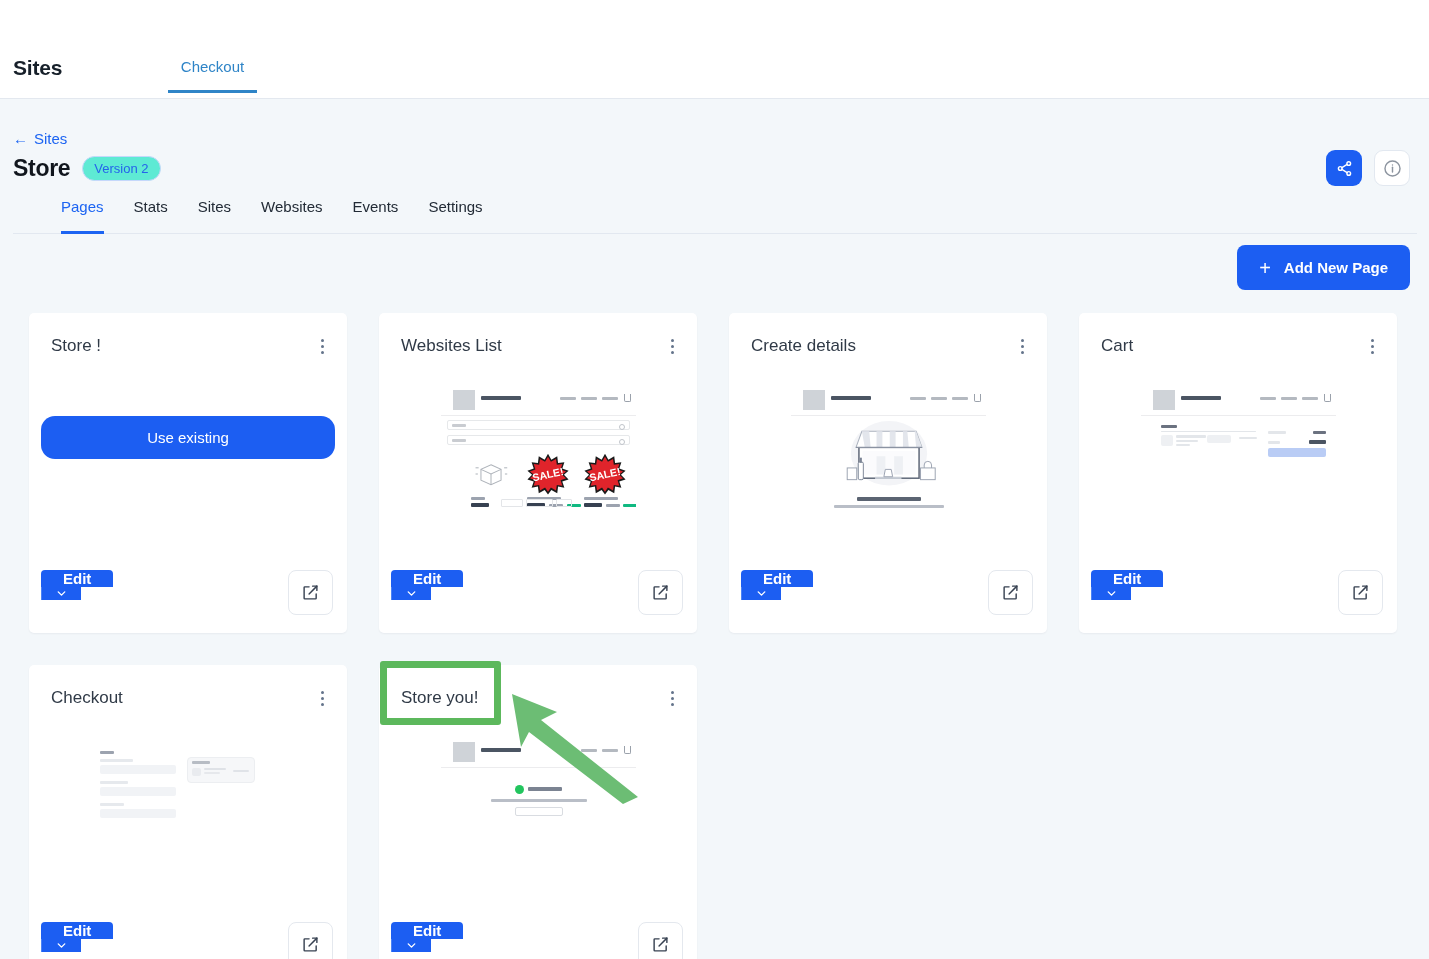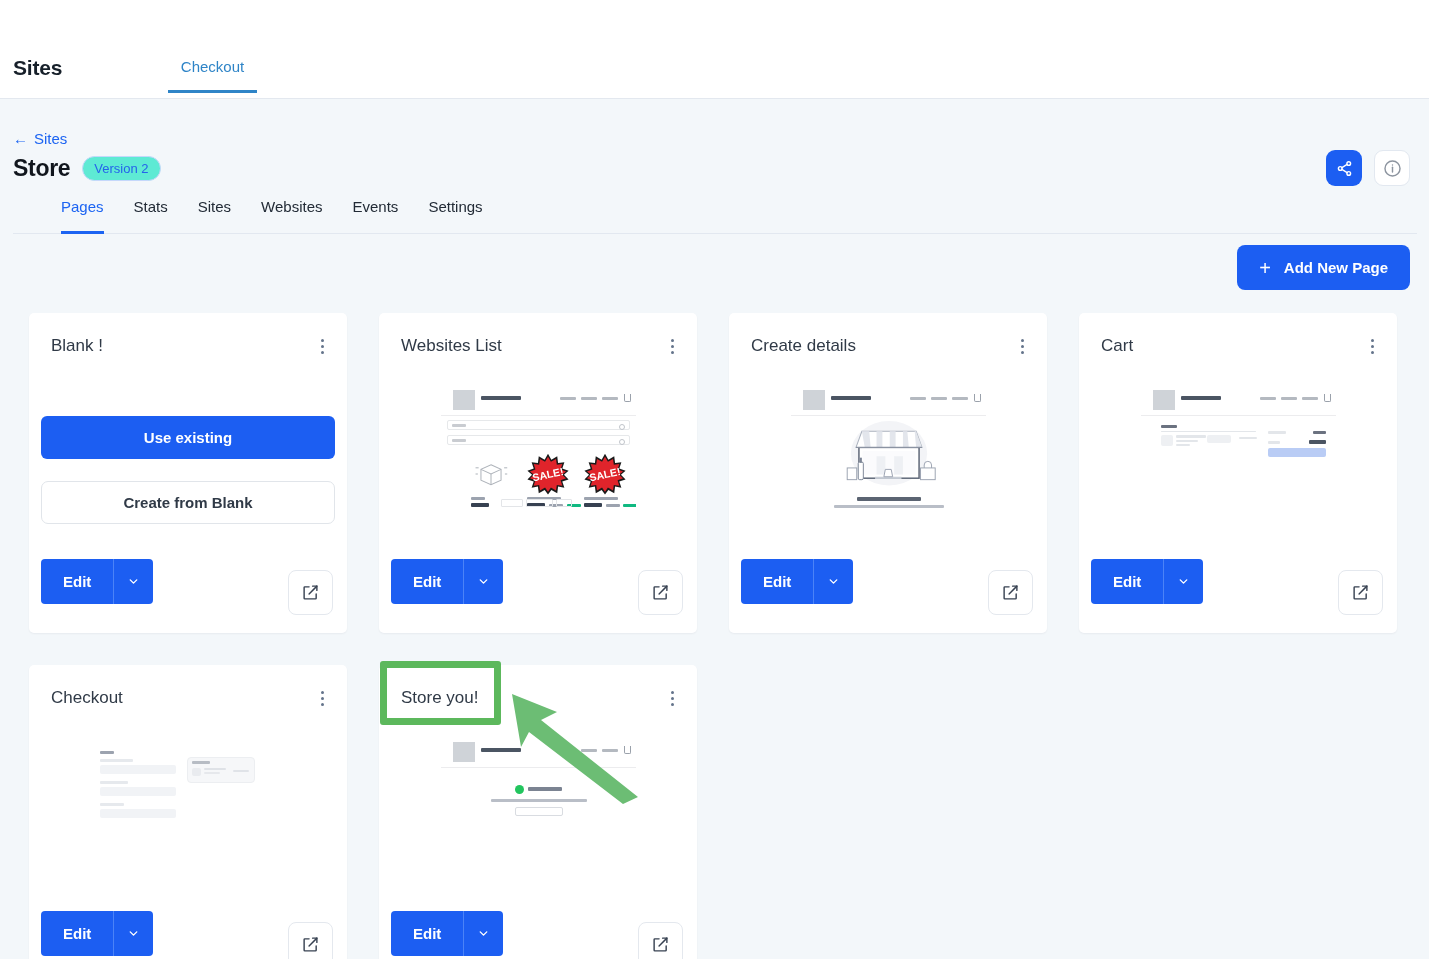--- a/index.html
+++ b/index.html
@@ -203,23 +203,23 @@
   .t-panel { position: absolute; background: #f6f7f9; border: 1px solid #eceef1; border-radius: 4px; }
 
   
   .storefront { position: absolute; left: 50%; top: 30px; transform: translateX(-50%); }
 
   
   .card-foot {
     position: absolute; left: 0; right: 0; bottom: 0; height: 88px;
   }
   .edit-group {
-    position: absolute; left: 12px; bottom: 29px;
+    position: absolute; left: 12px; bottom: 18px;
     display: flex; height: 45px;
-    border-radius: 4px; overflow: hidden;
+    border-radius: 4px; overflow: hidden; flex-direction: column;
   }
   .edit-btn {
     background: #1c5ef2; color: #fff; border: none;
     padding: 0 22px; font-size: 15px; font-weight: bold;
     cursor: pointer; font-family: "Liberation Sans", sans-serif;
   }
   .edit-caret {
     background: #1c5ef2; border: none; border-left: 1px solid #4b83f7;
     width: 40px; color: #fff; cursor: pointer;
     display: flex; align-items: center; justify-content: center;
@@ -229,21 +229,21 @@
     width: 45px; height: 45px;
     background: #fff; border: 1px solid #e4e8ee; border-radius: 8px;
     display: flex; align-items: center; justify-content: center;
     cursor: pointer;
   }
 
   
   .use-existing {
     position: absolute; left: 12px; right: 12px; top: 103px;
     height: 43px; background: #1c5ef2; color: #fff;
-    border: none; border-radius: 6px; font-size: 15px; font-weight: bold;
+    border: none; border-radius: 14px; font-size: 15px; font-weight: normal;
     cursor: pointer; font-family: "Liberation Sans", sans-serif;
   }
   .create-blank {
     position: absolute; left: 12px; right: 12px; top: 168px;
     height: 43px; background: #fff; color: #303a47;
     border: 1px solid #e1e5ea; border-radius: 7px; font-size: 15px; font-weight: bold;
     cursor: pointer; font-family: "Liberation Sans", sans-serif;
   }
 
   
@@ -314,29 +314,28 @@
   </div>
 
   <button class="add-page-btn">
     <span class="plus-icon">+</span>
     <span>Add New Page</span>
   </button>
 
   <div class="grid">
 
     <div class="card">
-      <div class="card-title">Blank !</div>
+      <div class="card-title">Store !</div>
       <div class="kebab">
           <span></span>
           <span></span>
           <span></span>
         </div>
 
       <button class="use-existing">Use existing</button>
-      <button class="create-blank">Create from Blank</button>
 
       <div class="card-foot">
         <div class="edit-group">
           <button class="edit-btn">Edit</button>
           <button class="edit-caret">
             <svg width="13" height="13" viewBox="0 0 24 24" fill="none" stroke="#fff" stroke-width="2.6" stroke-linecap="round" stroke-linejoin="round">
               <polyline points="6 9 12 15 18 9"></polyline>
             </svg>
           </button>
         </div>

